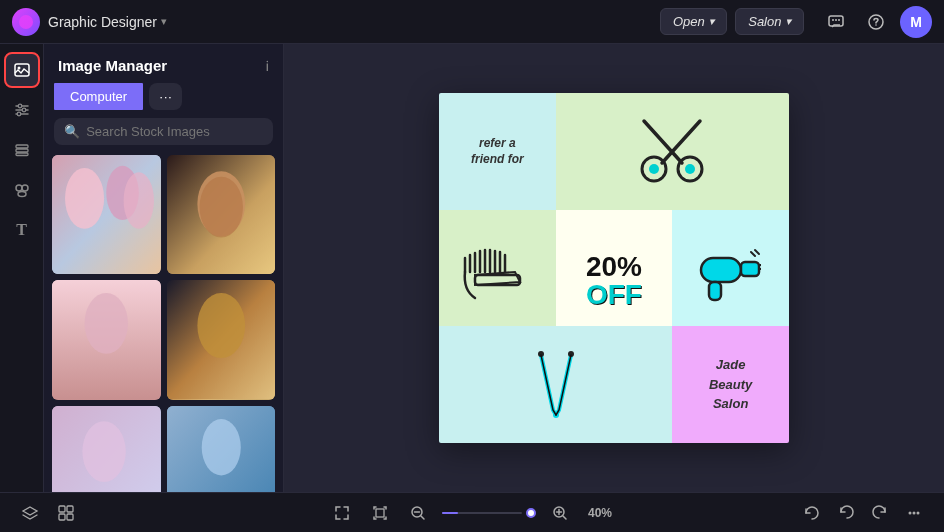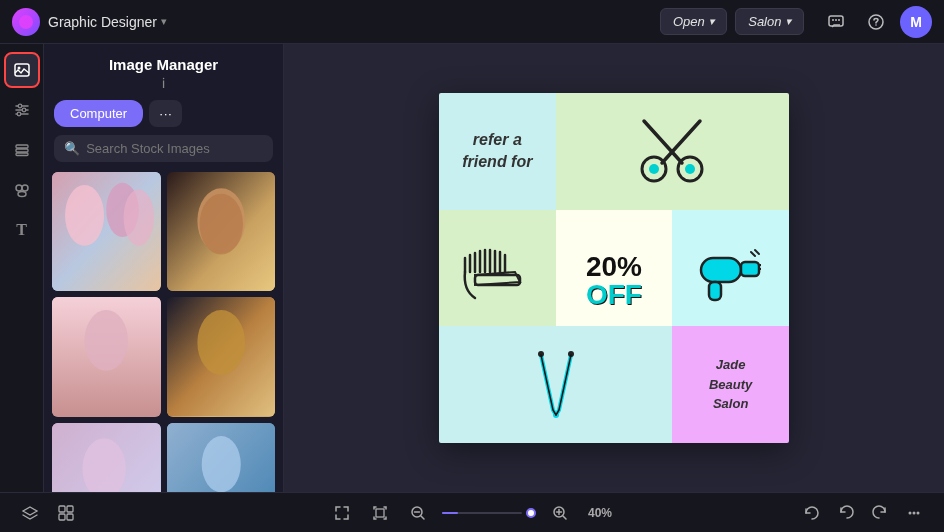--- a/index.html
+++ b/index.html
@@ -136,42 +136,41 @@
       border-right: 1px solid #2a2a3a;
       display: flex;
       flex-direction: column;
       overflow: hidden;
     }
     .panel-header {
       display: flex;
       align-items: center;
       justify-content: space-between;
       padding: 12px 14px 8px;
-      flex-direction: column;
     }
     .panel-title {
       font-size: 15px;
       font-weight: 600;
       color: #fff;
     }
     .panel-info-icon {
       color: #888;
       font-size: 14px;
       cursor: pointer;
     }
     .panel-tabs {
       display: flex;
       align-items: center;
       padding: 0 10px 8px;
       gap: 6px;
     }
     .panel-tab-btn {
       background: #7c6df8;
       border: none;
-      border-radius: 12px;
+      border-radius: 1px;
       color: #fff;
       font-size: 13px;
       font-weight: 500;
       padding: 6px 16px;
       cursor: pointer;
     }
     .panel-tab-more {
       background: #2a2a3a;
       border: none;
       border-radius: 8px;
@@ -262,21 +261,21 @@
     }
     .cell-1 { background: #c8f0f0; grid-column: 1; grid-row: 1; }
     .cell-2 { background: #d8f0c8; grid-column: 2 / span 2; grid-row: 1; }
     .cell-3 { background: #d8f0c8; grid-column: 1; grid-row: 2; }
     .cell-4 { background: #fffff0; grid-column: 2; grid-row: 2; }
     .cell-5 { background: #c8f8f8; grid-column: 3; grid-row: 2; }
     .cell-6 { background: #c8f0f0; grid-column: 1 / span 2; grid-row: 3; }
     .cell-7 { background: #f0abfc; grid-column: 3; grid-row: 3; }
 
     .cell-text-refer {
-      font-size: 16px;
+      font-size: 12px;
       font-weight: 600;
       color: #333;
       text-align: center;
       line-height: 1.4;
       text-transform: lowercase;
       font-style: italic;
     }
 
     
     .bottom-bar {

